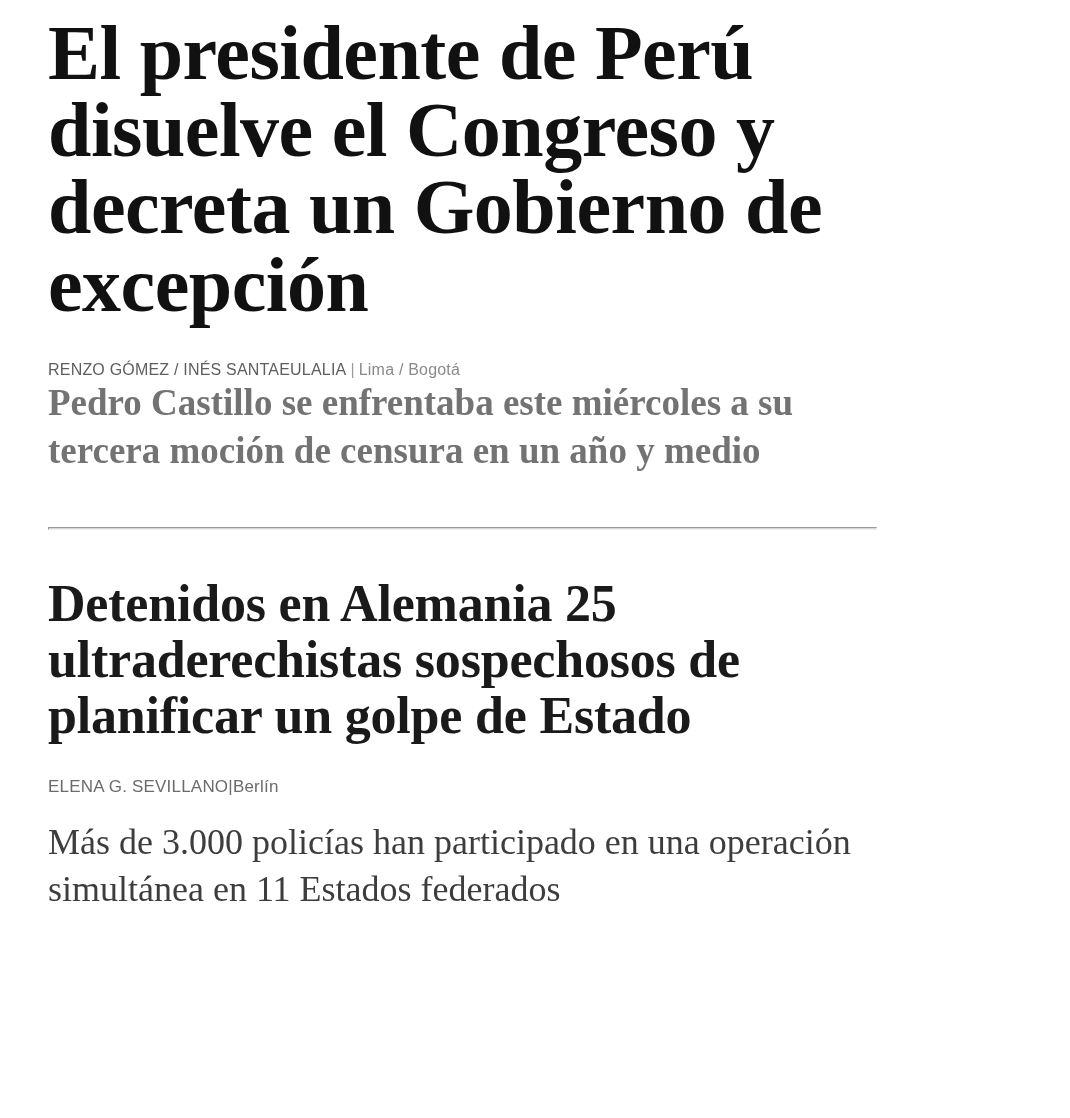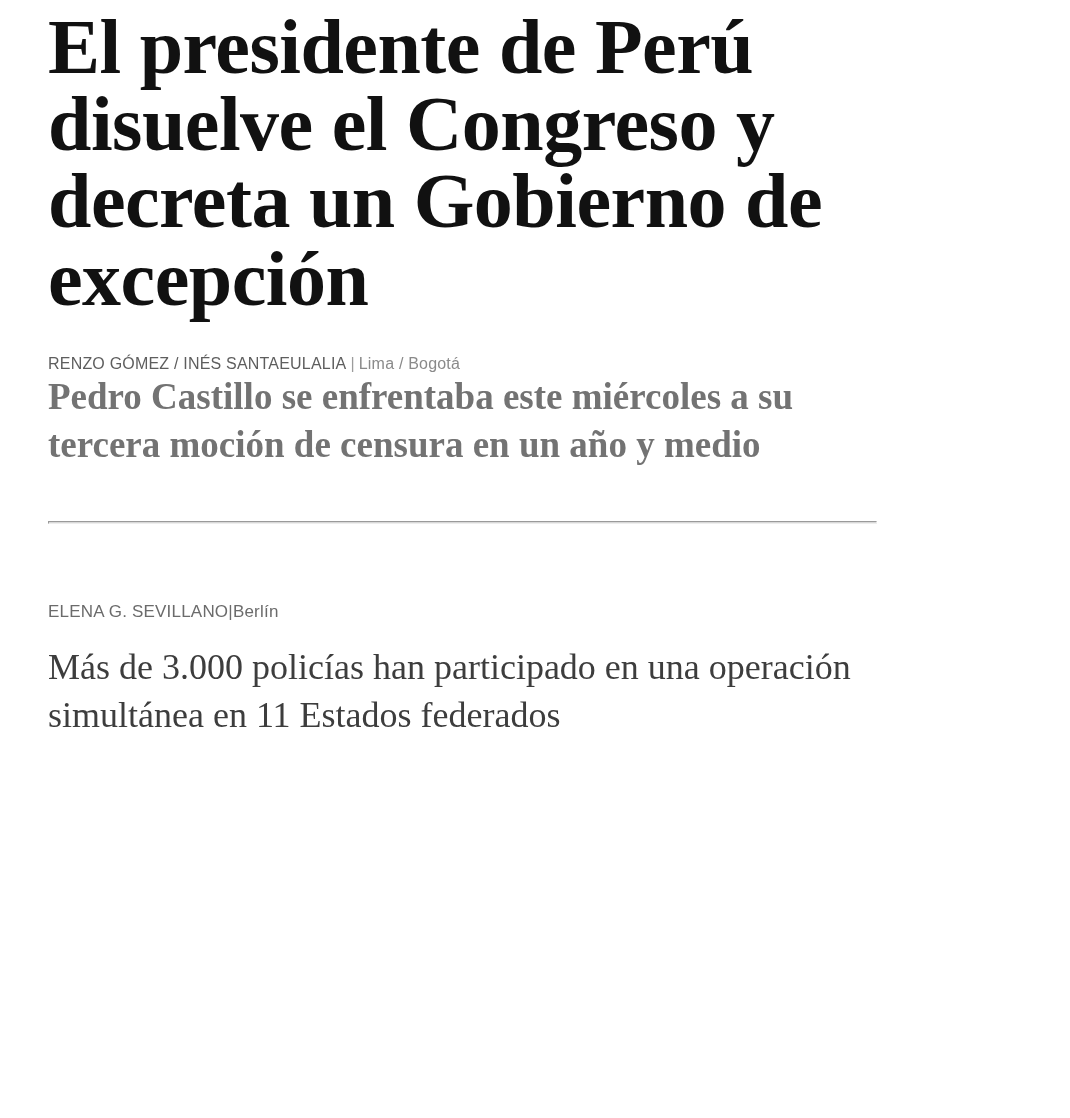--- a/index.html
+++ b/index.html
@@ -10,21 +10,21 @@
   body {
     width: 1070px;
     height: 1118px;
     overflow: hidden;
     font-family: "Liberation Serif", serif;
     -webkit-font-smoothing: antialiased;
   }
   .page {
     box-sizing: border-box;
     width: 923px;
-    padding: 2px 48px;
+    padding: 8px 48px;
   }
 
   
   .story-lead {
     padding-top: 6px;
   }
   .headline-lead {
     font-family: "Liberation Serif", serif;
     font-weight: 700;
     font-size: 78px;
@@ -112,20 +112,21 @@
     <div class="byline">
       <span class="authors">RENZO GÓMEZ / INÉS SANTAEULALIA</span><span class="sep">|</span><span class="place">Lima / Bogotá</span>
     </div>
 
     <p class="standfirst">Pedro Castillo se enfrentaba este miércoles a su tercera moción de censura en un año y medio</p>
   </article>
 
   <hr class="divider">
 
   <article class="story-second">
+    <h2 class="headline-second">Detenidos en Alemania 25 ultraderechistas sospechosos de planificar un golpe de Estado</h2>
 
     <div class="byline-second">
       <span class="authors">ELENA G. SEVILLANO</span><span class="sep">|</span><span class="place">Berlín</span>
     </div>
 
     <p class="standfirst-second">Más de 3.000 policías han participado en una operación simultánea en 11 Estados federados</p>
   </article>
 
 </div>
 

